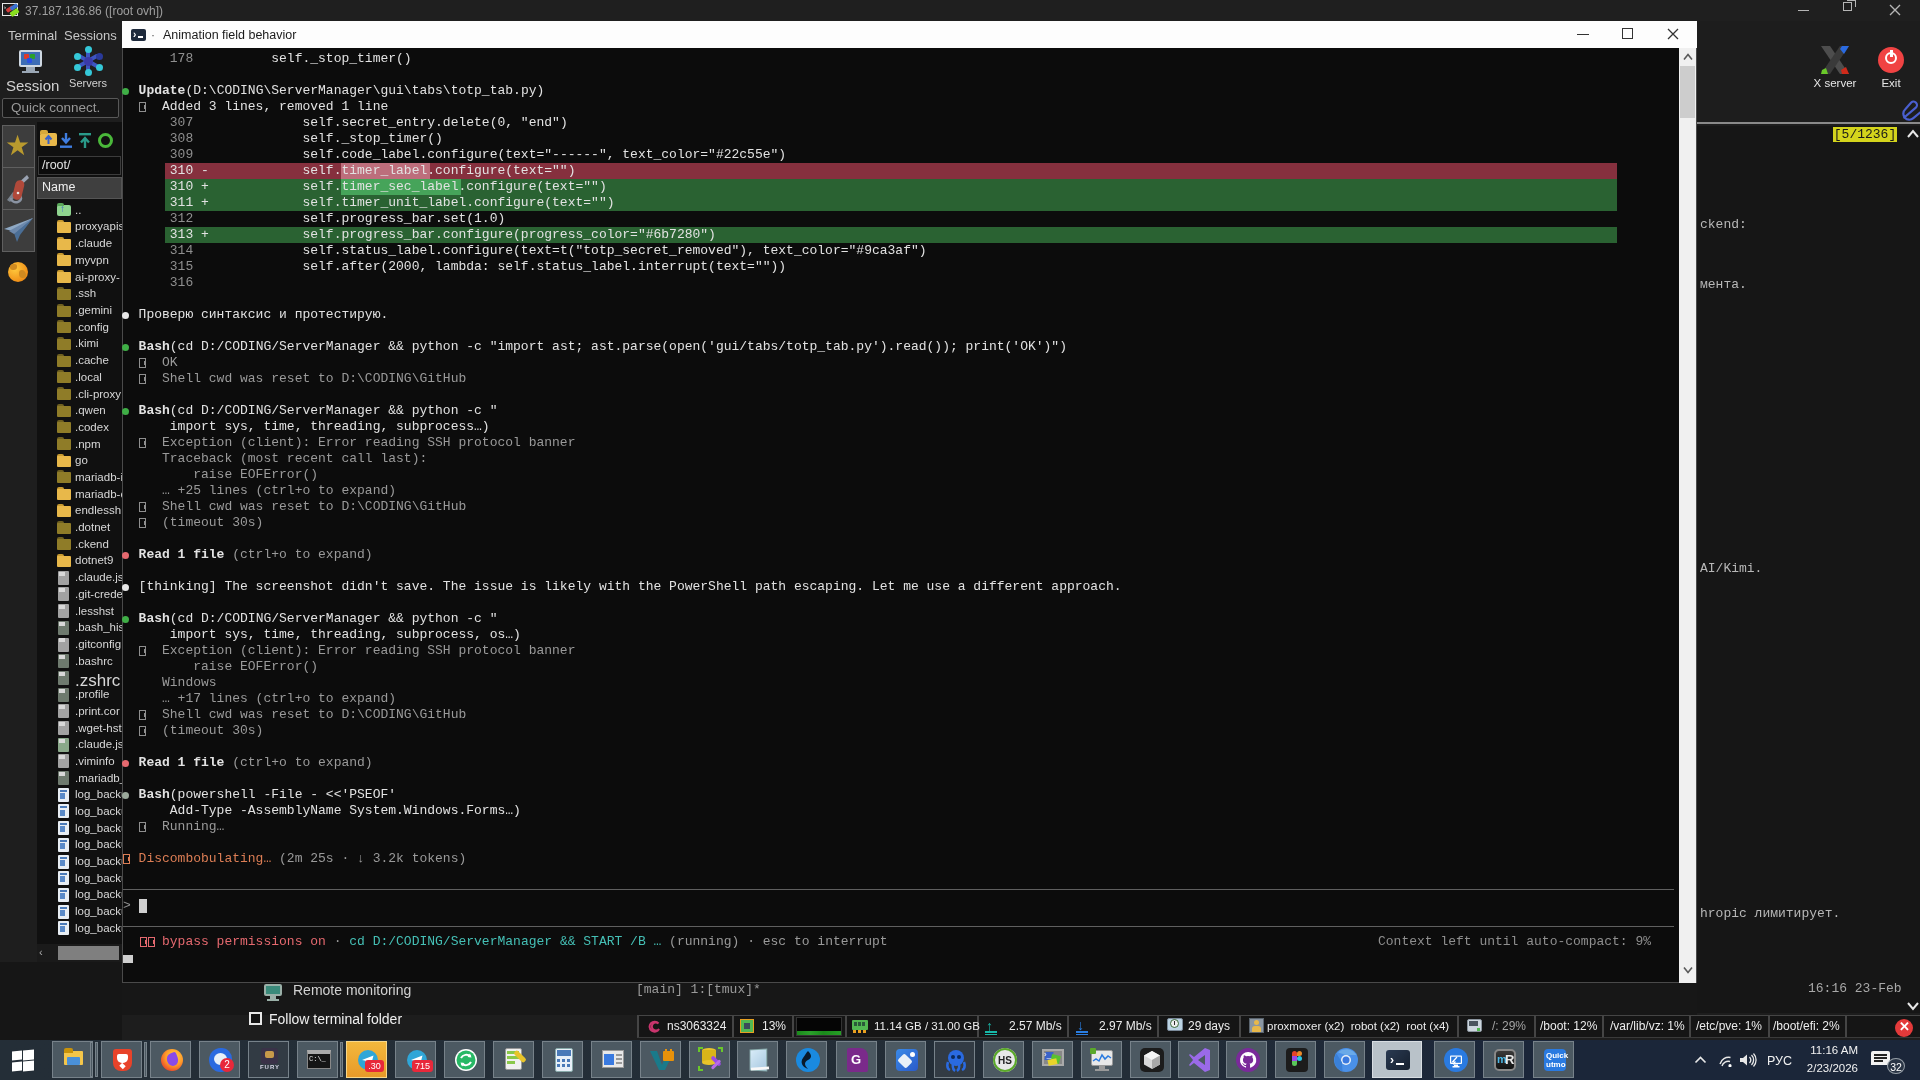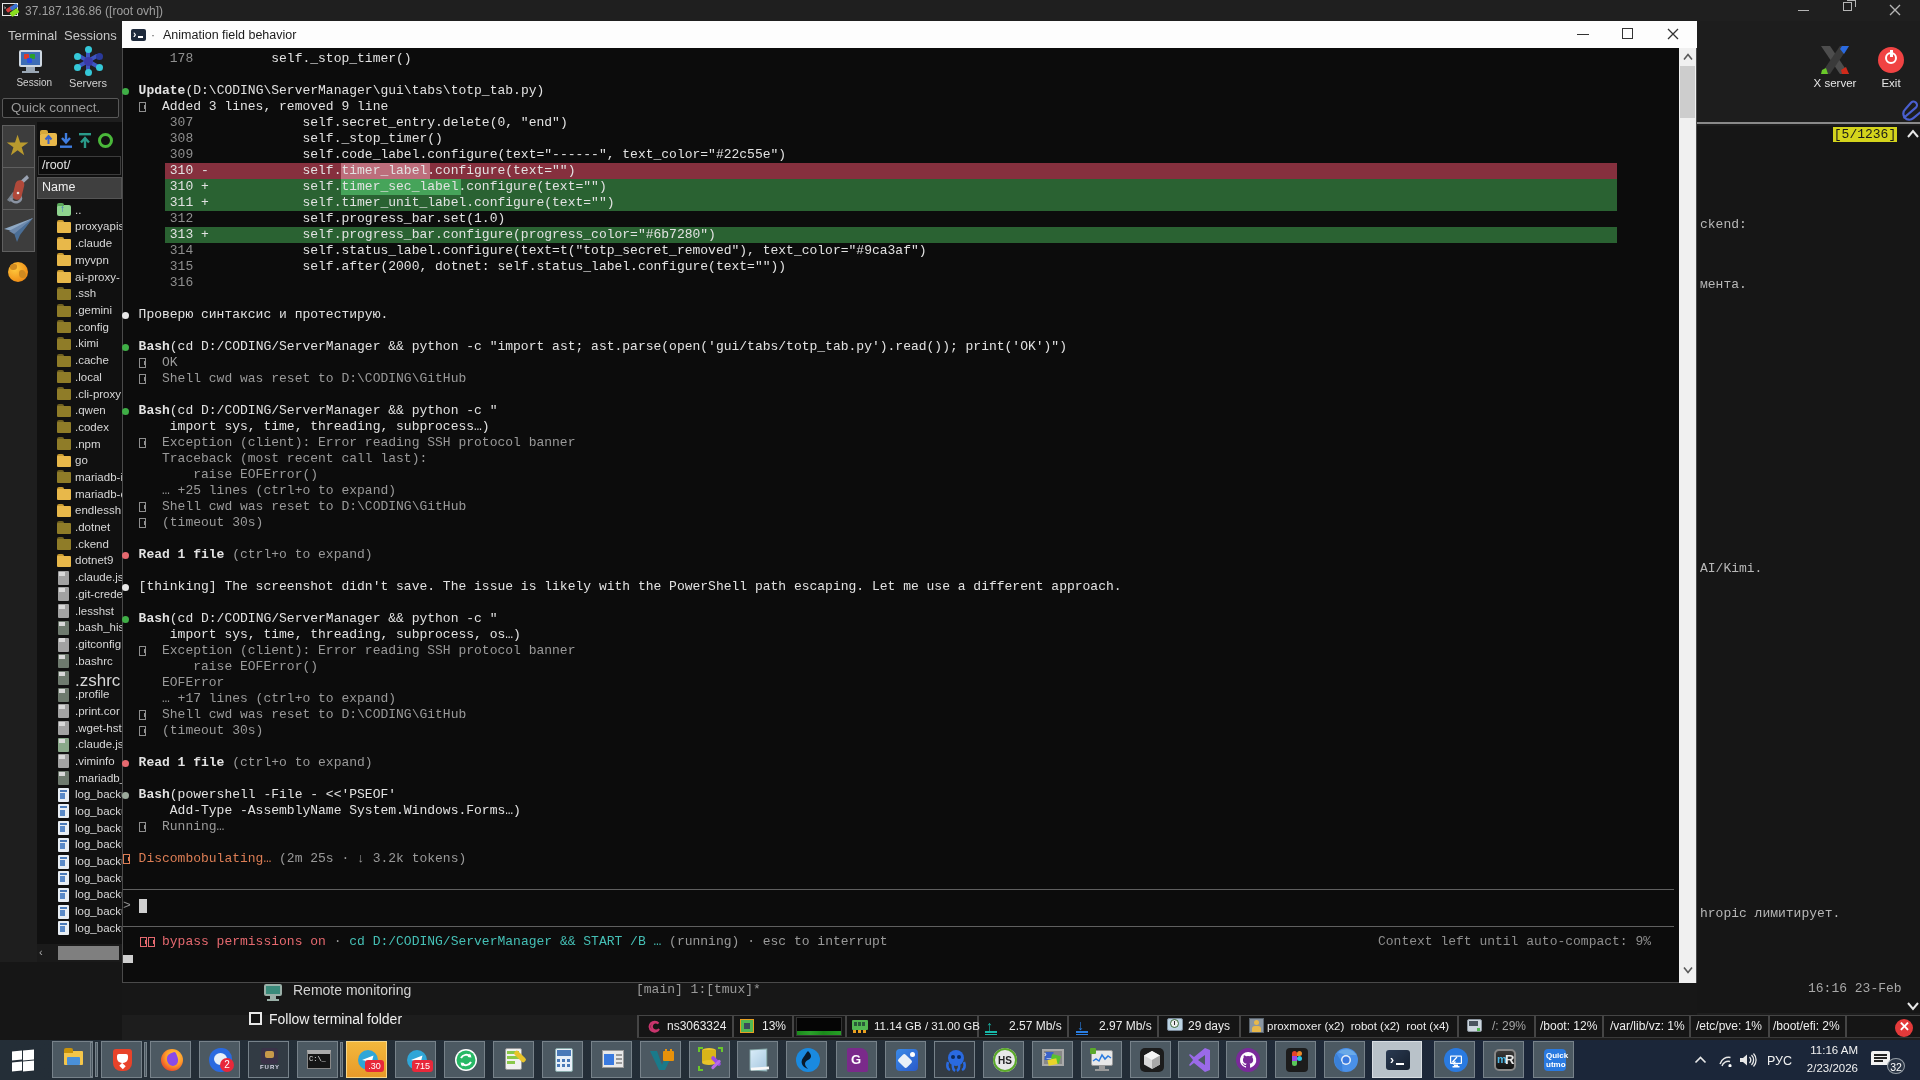--- a/index.html
+++ b/index.html
@@ -34,21 +34,21 @@
 
 <div class="abs" style="left:19px;top:50px;width:23px;height:17px;background:#cfd8e2;border-radius:2px;padding:2px">
  <div style="width:19px;height:13px;background:#3d6db5;position:relative">
   <div class="abs" style="left:3px;top:2px;width:5px;height:5px;background:#e03a2a;border-radius:1px"></div>
   <div class="abs" style="left:9px;top:2px;width:5px;height:5px;background:#2aa02a;border-radius:1px"></div>
   <div class="abs" style="left:6px;top:6px;width:5px;height:5px;background:#2a51e0;border-radius:1px"></div>
  </div>
 </div>
 <div class="abs" style="left:26px;top:67px;width:9px;height:4px;background:#9aa7b5"></div>
 <div class="abs" style="left:22px;top:71px;width:17px;height:2px;background:#9aa7b5"></div>
-<div class="abs" style="left:6px;top:77px;width:46px;height:12px;font-size:10px;color:#d2d2d2;text-align:right">Session</div>
+<div class="abs" style="left:6px;top:77px;width:46px;height:12px;font-size:15px;color:#d2d2d2;text-align:right">Session</div>
 
 <div class="abs" style="left:75px;top:48px;width:26px;height:26px">
  <div class="abs" style="left:11px;top:1px;width:4px;height:24px;background:#3d55c0;border-radius:2px"></div>
  <div class="abs" style="left:11px;top:1px;width:4px;height:24px;background:#3d55c0;border-radius:2px;transform:rotate(60deg)"></div>
  <div class="abs" style="left:11px;top:1px;width:4px;height:24px;background:#3d55c0;border-radius:2px;transform:rotate(-60deg)"></div>
  <div class="abs" style="left:10px;top:-2px;width:7px;height:7px;background:#35c8d8;border-radius:50%"></div>
  <div class="abs" style="left:10px;top:21px;width:7px;height:7px;background:#35c8d8;border-radius:50%"></div>
  <div class="abs" style="left:-1px;top:5px;width:7px;height:7px;background:#35c8d8;border-radius:50%"></div>
  <div class="abs" style="left:21px;top:5px;width:7px;height:7px;background:#2a3a9a;border-radius:50%"></div>
  <div class="abs" style="left:-1px;top:16px;width:7px;height:7px;background:#35c8d8;border-radius:50%"></div>
@@ -622,31 +622,31 @@
 <div class="abs" style="left:1680px;top:66px;width:15px;height:52px;background:#cdcdcd"></div>
 <div class="band" style="top:163px;background:#86303e"></div>
 <div class="band" style="top:179px;height:32px;background:#2a6232"></div>
 <div class="band" style="top:227px;background:#2a6232"></div>
 <div class="abs" style="left:341px;top:163px;width:89px;height:16px;background:#bd6e7c"></div>
 <div class="abs" style="left:341px;top:179px;width:120px;height:16px;background:#46a45a"></div>
 <div class="ln" style="top:51px"><span class="gy">      178</span><span class="wh">          self._stop_timer()</span></div>
 <div class="dot" style="left:122px;top:88px;background:#3fae46"></div>
 <div class="ln" style="top:83px"><span class="wh bd">  Update</span><span class="wh">(D:\CODING\ServerManager\gui\tabs\totp_tab.py)</span></div>
 <div class="bx" style="left:139px;top:102px;border-color:#8f8f8f"></div>
-<div class="ln" style="top:99px"><span class="wh">     Added 3 lines, removed 9 line</span></div>
+<div class="ln" style="top:99px"><span class="wh">     Added 3 lines, removed 1 line</span></div>
 <div class="ln" style="top:115px"><span class="gy">      307</span><span class="wh">              self.secret_entry.delete(0, "end")</span></div>
 <div class="ln" style="top:131px"><span class="gy">      308</span><span class="wh">              self._stop_timer()</span></div>
 <div class="ln" style="top:147px"><span class="gy">      309</span><span class="wh">              self.code_label.configure(text="------", text_color="#22c55e")</span></div>
 <div class="ln" style="top:163px"><span class="wh">      310 -            self.timer_label.configure(text="")</span></div>
 <div class="ln" style="top:179px"><span class="wh">      310 +            self.timer_sec_label.configure(text="")</span></div>
 <div class="ln" style="top:195px"><span class="wh">      311 +            self.timer_unit_label.configure(text="")</span></div>
 <div class="ln" style="top:211px"><span class="gy">      312</span><span class="wh">              self.progress_bar.set(1.0)</span></div>
 <div class="ln" style="top:227px"><span class="wh">      313 +            self.progress_bar.configure(progress_color="#6b7280")</span></div>
 <div class="ln" style="top:243px"><span class="gy">      314</span><span class="wh">              self.status_label.configure(text=t("totp_secret_removed"), text_color="#9ca3af")</span></div>
-<div class="ln" style="top:259px"><span class="gy">      315</span><span class="wh">              self.after(2000, dotnet: self.status_label.configure(text=""))</span></div>
+<div class="ln" style="top:259px"><span class="gy">      315</span><span class="wh">              self.after(2000, lambda: self.status_label.interrupt(text=""))</span></div>
 <div class="ln" style="top:275px"><span class="gy">      316</span></div>
 <div class="dot" style="left:122px;top:312px;background:#e8e8e8"></div>
 <div class="ln" style="top:307px"><span class="wh">  Проверю синтаксис и протестирую.</span></div>
 <div class="dot" style="left:122px;top:344px;background:#3fae46"></div>
 <div class="ln" style="top:339px"><span class="wh bd">  Bash</span><span class="wh">(cd D:/CODING/ServerManager &amp;&amp; python -c "import ast; ast.parse(open('gui/tabs/totp_tab.py').read()); print('OK')")</span></div>
 <div class="bx" style="left:139px;top:358px;border-color:#8f8f8f"></div>
 <div class="ln" style="top:355px"><span class="dim">     OK</span></div>
 <div class="bx" style="left:139px;top:374px;border-color:#8f8f8f"></div>
 <div class="ln" style="top:371px"><span class="dim">     Shell cwd was reset to D:\CODING\GitHub</span></div>
 <div class="dot" style="left:122px;top:408px;background:#3fae46"></div>
@@ -664,21 +664,21 @@
 <div class="dot" style="left:122px;top:552px;background:#e5696f"></div>
 <div class="ln" style="top:547px"><span class="wh bd">  Read 1 file </span><span class="dim">(ctrl+o to expand)</span></div>
 <div class="dot" style="left:122px;top:584px;background:#e8e8e8"></div>
 <div class="ln" style="top:579px"><span class="wh">  [thinking] The screenshot didn't save. The issue is likely with the PowerShell path escaping. Let me use a different approach.</span></div>
 <div class="dot" style="left:122px;top:616px;background:#3fae46"></div>
 <div class="ln" style="top:611px"><span class="wh bd">  Bash</span><span class="wh">(cd D:/CODING/ServerManager &amp;&amp; python -c "</span></div>
 <div class="ln" style="top:627px"><span class="wh">      import sys, time, threading, subprocess, os…)</span></div>
 <div class="bx" style="left:139px;top:646px;border-color:#8f8f8f"></div>
 <div class="ln" style="top:643px"><span class="dim">     Exception (client): Error reading SSH protocol banner</span></div>
 <div class="ln" style="top:659px"><span class="dim">         raise EOFError()</span></div>
-<div class="ln" style="top:675px"><span class="dim">     EOFError</span></div>
+<div class="ln" style="top:675px"><span class="dim">     Windows</span></div>
 <div class="ln" style="top:691px"><span class="dim">     … +17 lines (ctrl+o to expand)</span></div>
 <div class="bx" style="left:139px;top:710px;border-color:#8f8f8f"></div>
 <div class="ln" style="top:707px"><span class="dim">     Shell cwd was reset to D:\CODING\GitHub</span></div>
 <div class="bx" style="left:139px;top:726px;border-color:#8f8f8f"></div>
 <div class="ln" style="top:723px"><span class="dim">     (timeout 30s)</span></div>
 <div class="dot" style="left:122px;top:760px;background:#e5696f"></div>
 <div class="ln" style="top:755px"><span class="wh bd">  Read 1 file </span><span class="dim">(ctrl+o to expand)</span></div>
 <div class="dot" style="left:122px;top:792px;background:#9aa89a"></div>
 <div class="ln" style="top:787px"><span class="wh bd">  Bash</span><span class="wh">(powershell -File - &lt;&lt;'PSEOF'</span></div>
 <div class="ln" style="top:803px"><span class="wh">      Add-Type -AssemblyName System.Windows.Forms…)</span></div>

